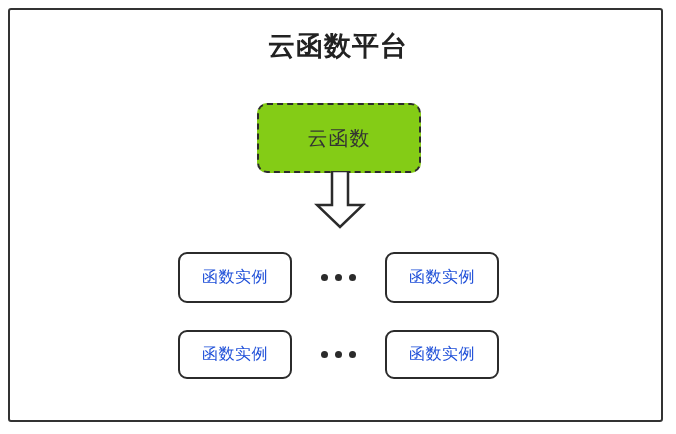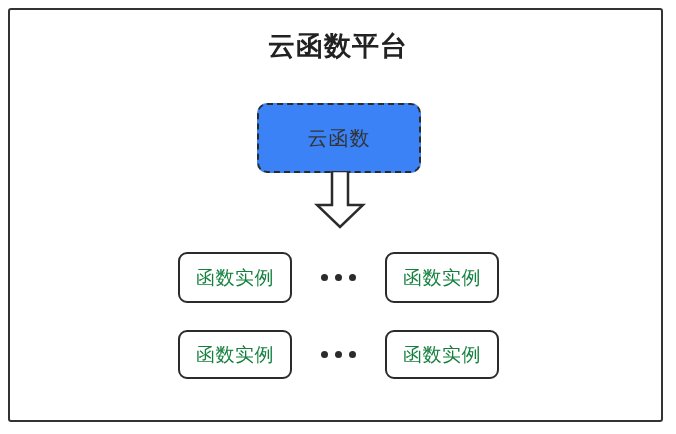--- a/index.html
+++ b/index.html
@@ -51,21 +51,21 @@
   
   .cloud-function-box {
     position: absolute;
     left: 257px;
     top: 103px;
     width: 164px;
     height: 70px;
     box-sizing: border-box;
     border: 2.5px dashed #2b2b2b;
     border-radius: 10px;
-    background: #3b82f6;
+    background: #84cc16;
     display: flex;
     align-items: center;
     justify-content: center;
   }
   .cloud-function-label {
     font-size: 20px;
     color: #333333;
     letter-spacing: 1px;
   }
 
@@ -98,22 +98,22 @@
     border-radius: 9px;
     background: #ffffff;
     display: flex;
     align-items: center;
     justify-content: center;
   }
   .instance-box.left  { left: 0px; }
   .instance-box.right { left: 207px; }
 
   .instance-label {
-    font-size: 19px;
-    color: #15803d;
+    font-size: 16px;
+    color: #1d4ed8;
     letter-spacing: 0.5px;
     text-align: right;
   }
 
   .ellipsis {
     position: absolute;
     left: 114px;
     top: 0;
     width: 93px;
     height: 100%;

